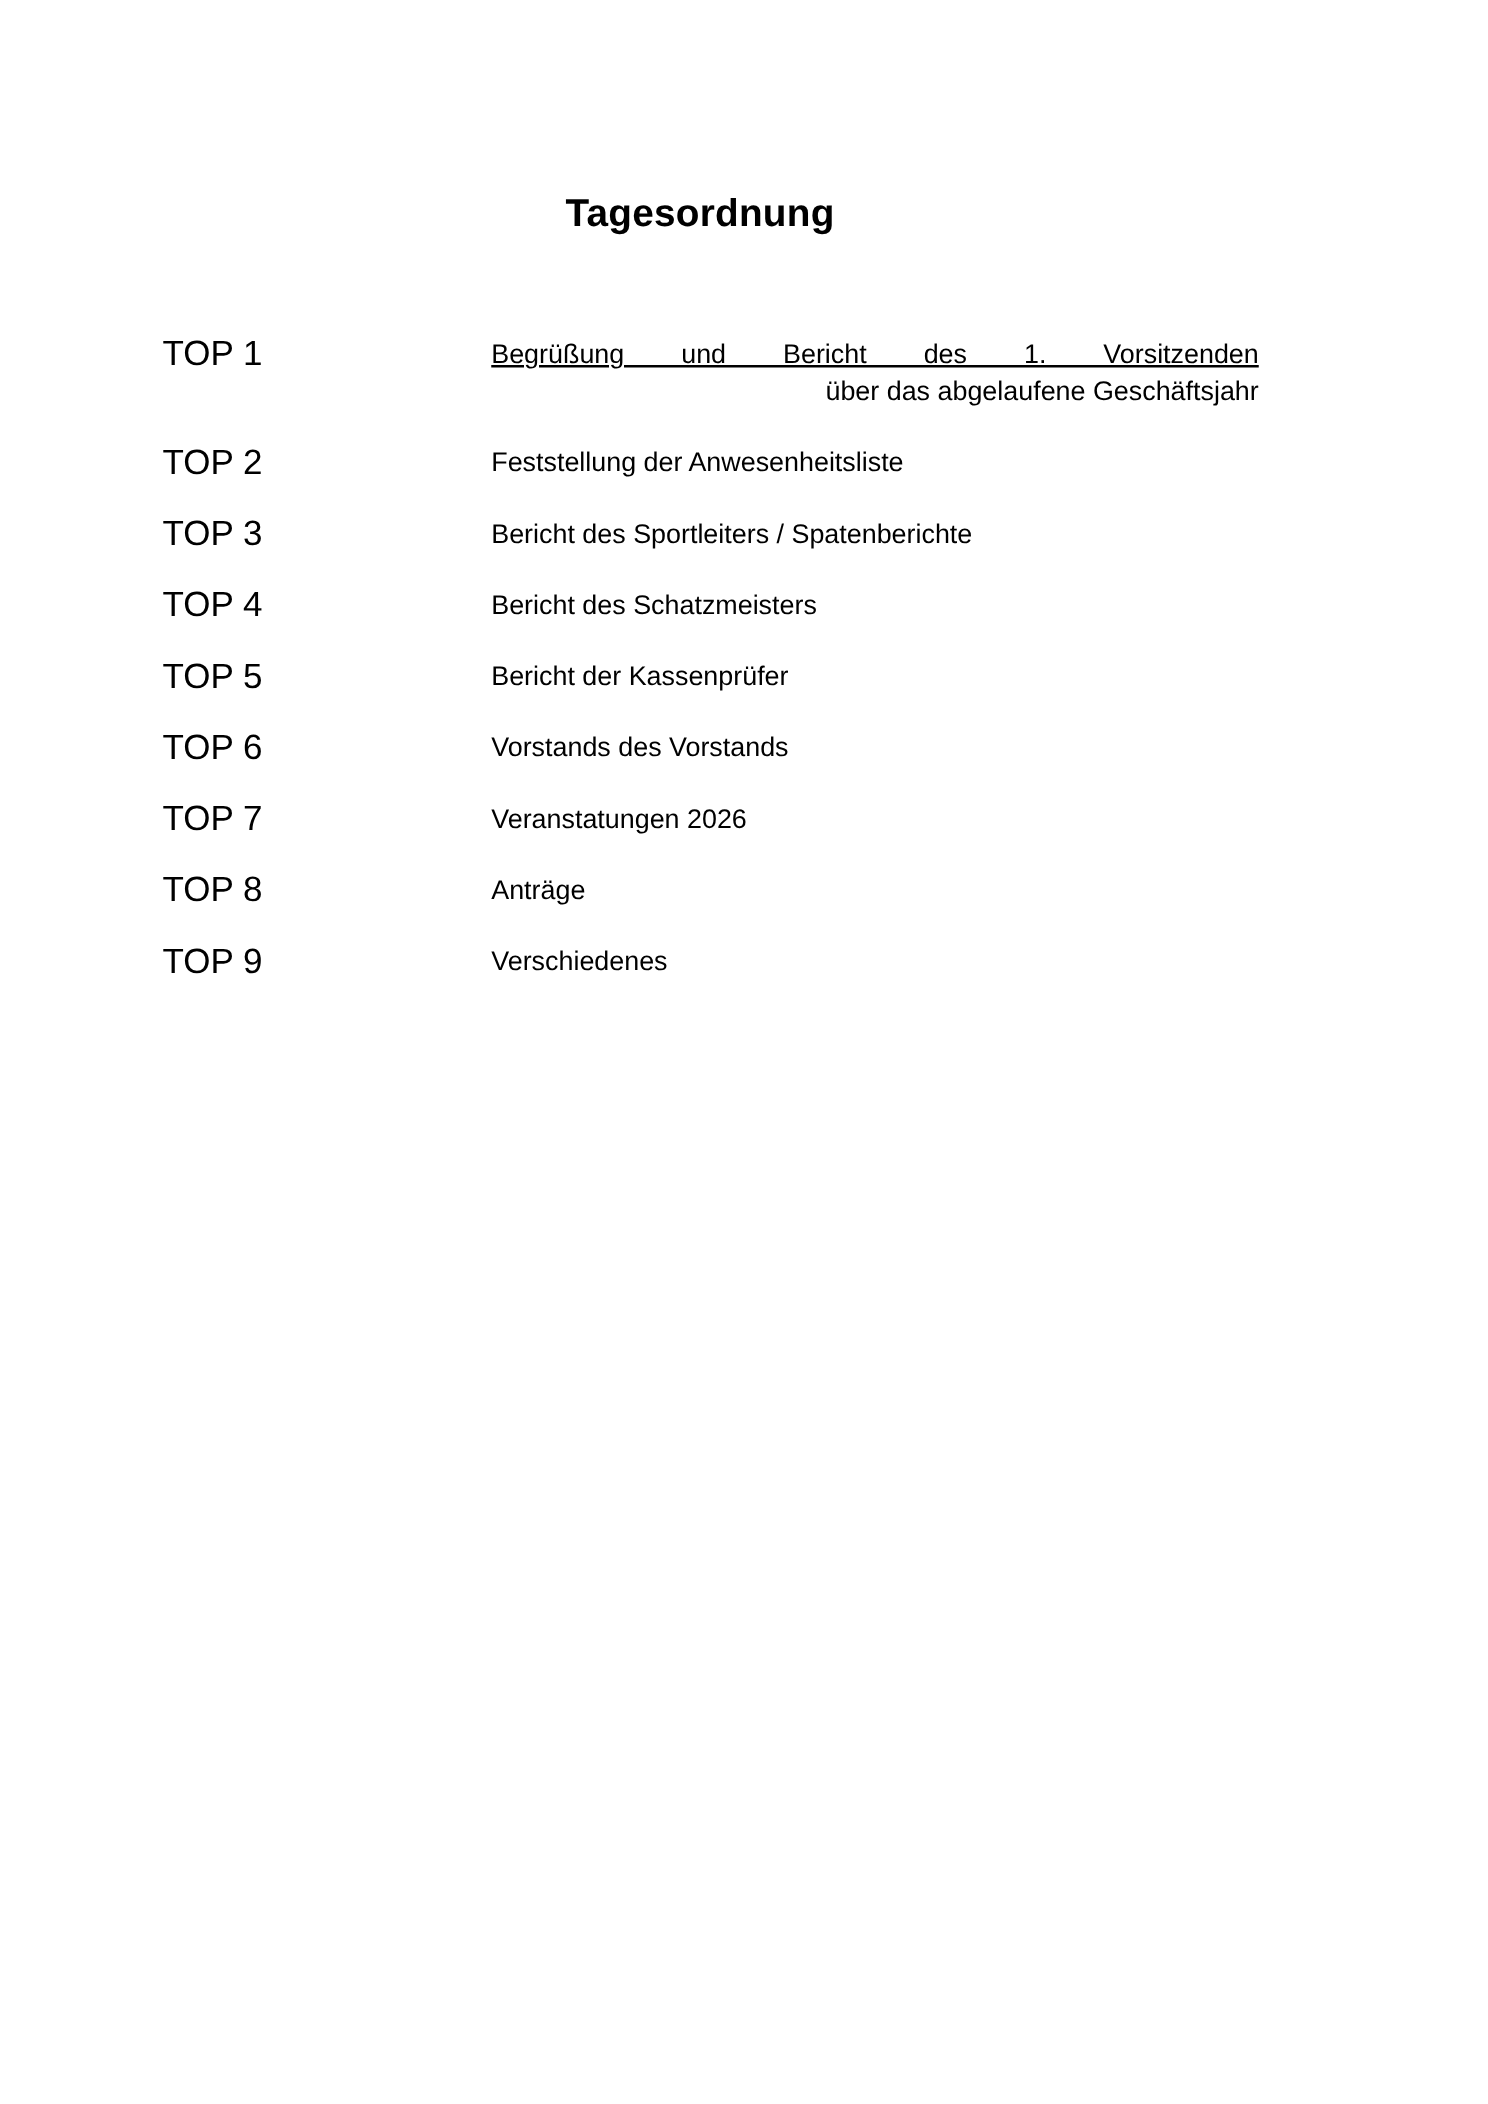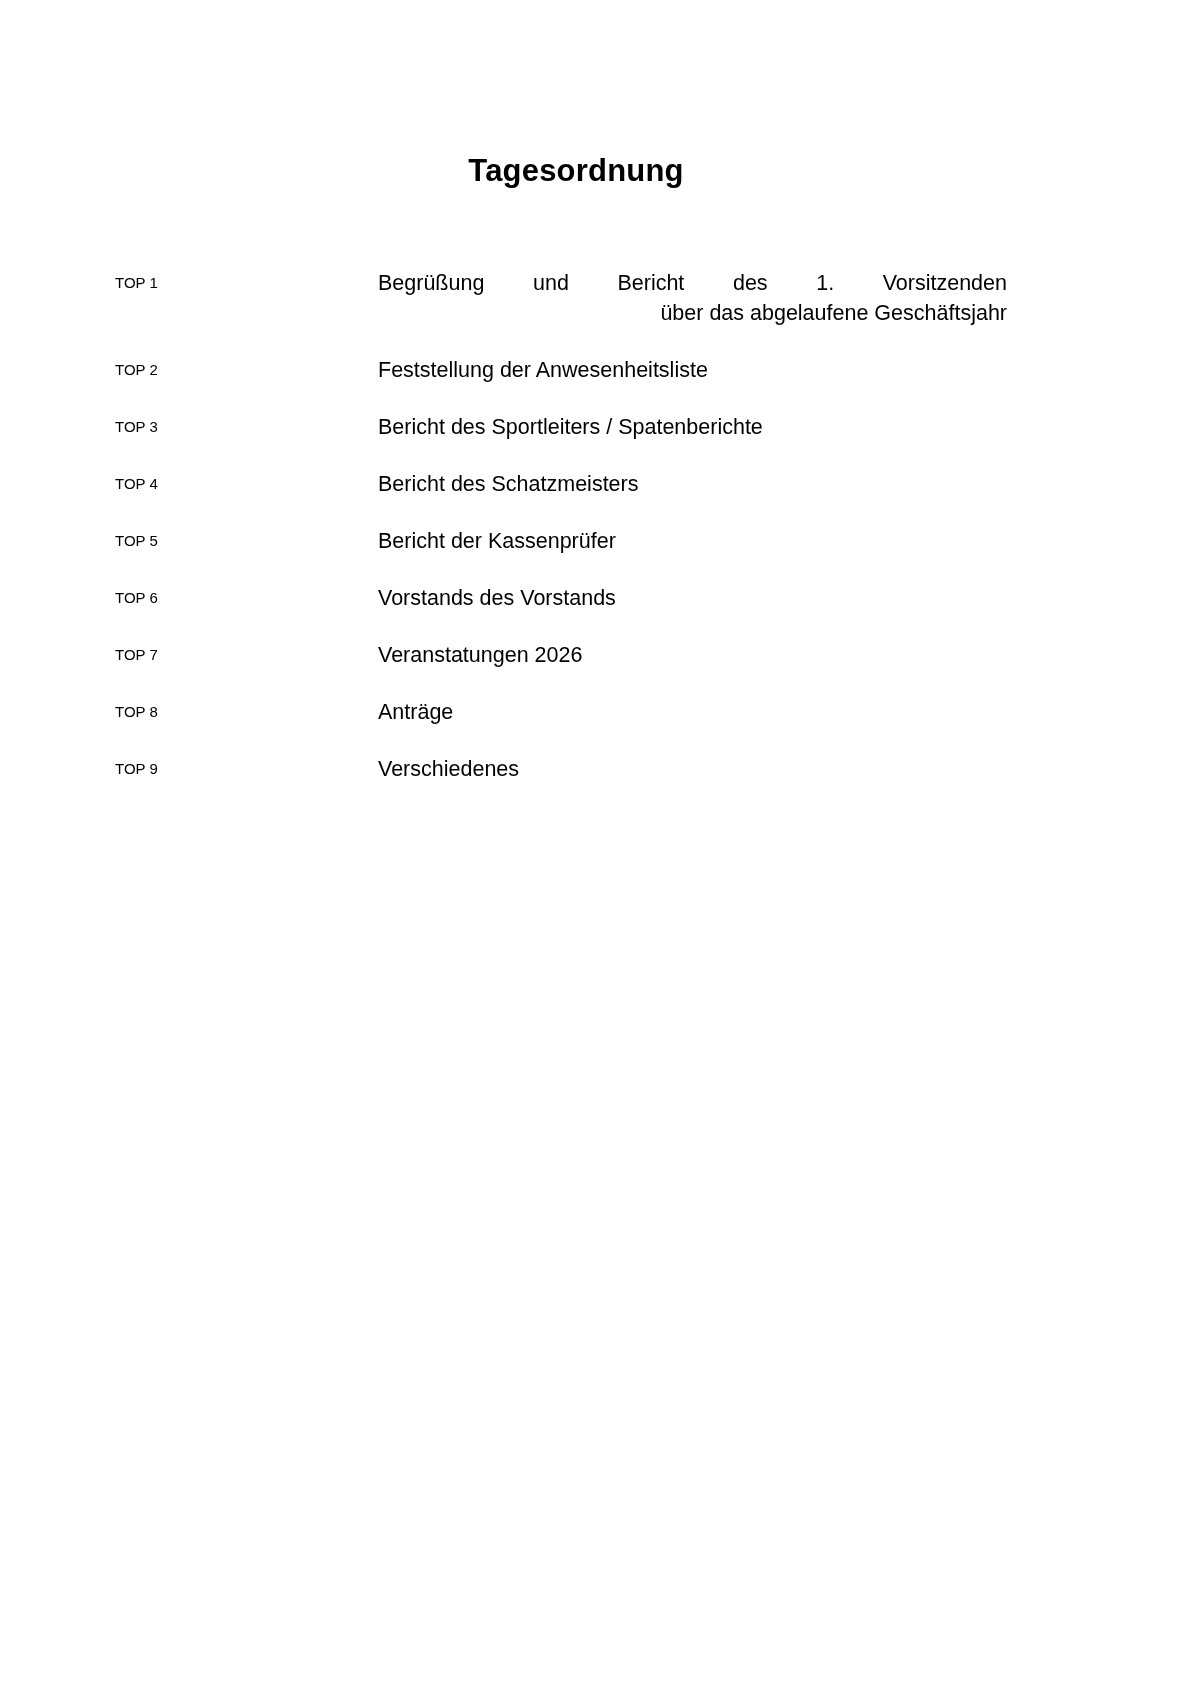--- a/index.html
+++ b/index.html
@@ -24,52 +24,53 @@
   .doc-title {
     position: absolute;
     left: 0;
     top: 152px;
     width: 1120px;
     text-align: center;
     font-size: 31px;
     font-weight: bold;
     letter-spacing: 0.2px;
     line-height: 1.2;
-    padding-left: 16px;
   }
   .agenda {
     position: absolute;
     left: 115px;
     top: 268px;
     width: 892px;
   }
   .agenda-row {
     position: relative;
     display: flex;
     align-items: flex-start;
     margin-bottom: 27px;
   }
   .agenda-row:last-child {
     margin-bottom: 0;
   }
   .top-label {
     flex: 0 0 263px;
-    font-size: 15px;
+    font-size: 28px;
     line-height: 30px;
     white-space: nowrap;
+    margin-left: 15px;
   }
   .top-content {
     flex: 1 1 auto;
     font-size: 21.5px;
     line-height: 30px;
   }
   .top-content.justified .line-justify {
     text-align: justify;
     text-align-last: justify;
     display: block;
+    text-decoration: underline;
   }
   .top-content.justified .line-last {
     display: block;
     text-align: right;
   }
   .subnote {
     display: block;
     margin-top: 7px;
     margin-left: 11px;
     font-size: 17.5px;

